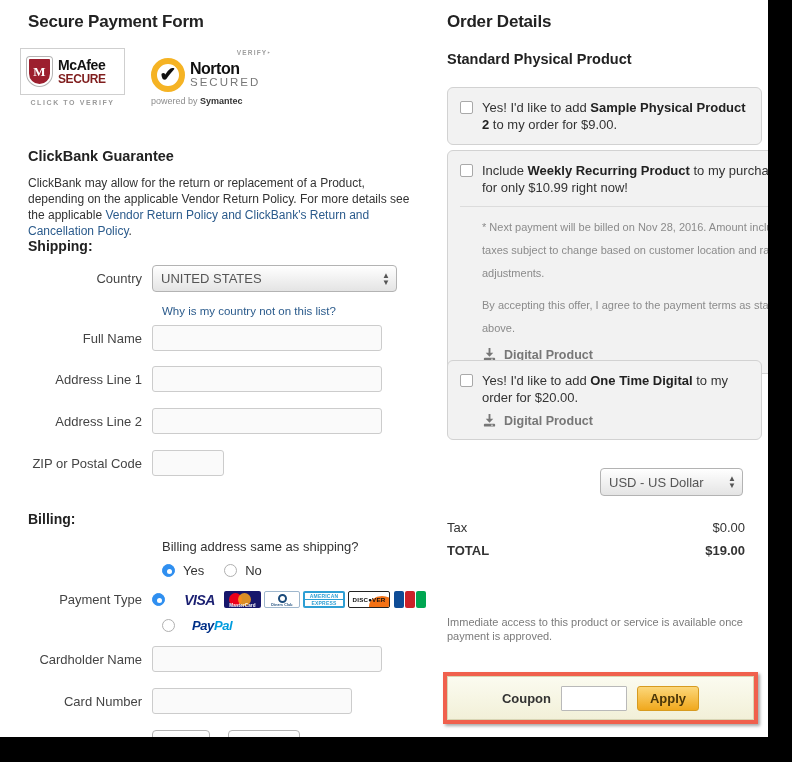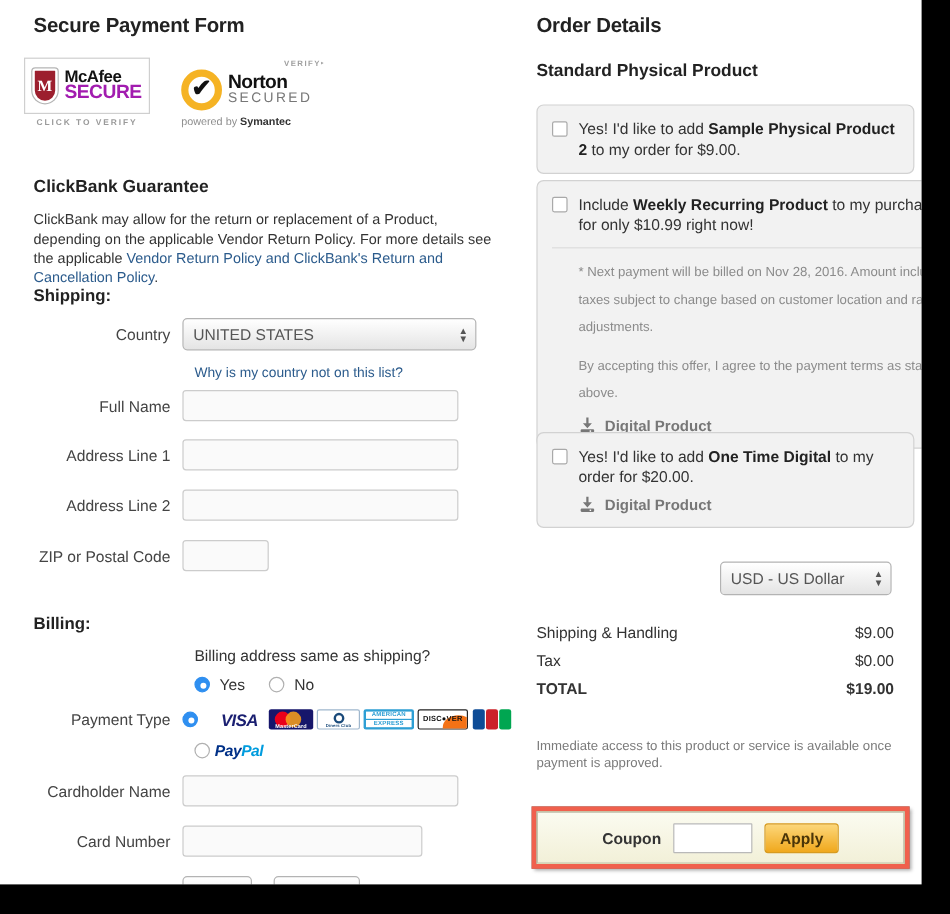--- a/index.html
+++ b/index.html
@@ -35,21 +35,21 @@
     height:47px;
   }
   .mcafee-shield {
     width:25px; height:29px; background:#9c1f2e; position:relative;
     border-radius:3px 3px 13px 13px; display:flex; align-items:center; justify-content:center;
     border:2px solid #ffffff; box-shadow:0 0 0 1px #b5b5b5;
   }
   .mcafee-shield span { color:#fff; font-weight:bold; font-size:13px; line-height:1; font-family:"Liberation Serif",serif;}
   .mcafee-txt { line-height:1.02; }
   .mcafee-txt .l1 { font-size:14px; font-weight:bold; color:#111; display:block; letter-spacing:-0.4px;}
-  .mcafee-txt .l2 { font-size:16px; font-weight:bold; color:#a21caf; display:block; letter-spacing:-0.4px;}
+  .mcafee-txt .l2 { font-size:12px; font-weight:bold; color:#7f1d1d; display:block; letter-spacing:-0.4px;}
   .mcafee-verify {
     font-size:7px; color:#9a9a9a; letter-spacing:1.6px; text-align:center;
     margin-top:4px; font-weight:bold;
   }
 
   .norton-wrap { width:120px; position:relative; }
   .norton-verify { font-size:6.5px; color:#9e9e9e; letter-spacing:1.2px; text-align:right; margin-bottom:1px; font-weight:bold;}
   .norton-main { display:flex; align-items:center; gap:5px; }
   .norton-circle {
     width:34px; height:34px; border-radius:50%;
@@ -280,21 +280,21 @@
           <span class="dtxt">DISC●VER</span>
         </div>
         <div class="ci ci-jcb">
           <i class="j1"></i>
             <i class="j2"></i>
             <i class="j3"></i>
         </div>
       </div>
     </div>
 
-    <div style="position:absolute;left:162px;top:618px;display:flex;align-items:center;gap:4px;">
+    <div style="position:absolute;left:162px;top:618px;display:flex;align-items:center;gap:17px;">
       <span class="radio"></span>
       <span class="paypal"><span class="pp1">Pay</span><span class="pp2">Pal</span></span>
     </div>
 
     <div class="field-row" style="position:absolute;left:0px;top:646px;">
       <div class="field-label">Cardholder Name</div>
       <input class="input-txt" style="width: 230px;" value="">
     </div>
     <div class="field-row" style="position:absolute;left:0px;top:688px;">
       <div class="field-label">Card Number</div>
@@ -381,24 +381,20 @@
 
     <div class="sel-wrap" style="position:absolute;left:160px;top:468px;">
       <select class="sel" style="width:143px;height:28px;">
         <option>USD - US Dollar</option>
       </select>
       <span class="sel-arrows">▲<br>▼</span>
     </div>
 
     <div style="position:absolute;left:7px;top:516px;width:298px;">
       <div class="totals-row">
-        <span>Shipping &amp; Handling</span>
-        <span>$9.00</span>
-      </div>
-      <div class="totals-row">
         <span>Tax</span>
         <span>$0.00</span>
       </div>
       <div class="totals-row bold">
         <span>TOTAL</span>
         <span>$19.00</span>
       </div>
     </div>
 
     <div class="note-small" style="position:absolute;left:7px;top:615px;width:300px;">Immediate access to this product or service is available once payment is approved.</div>

